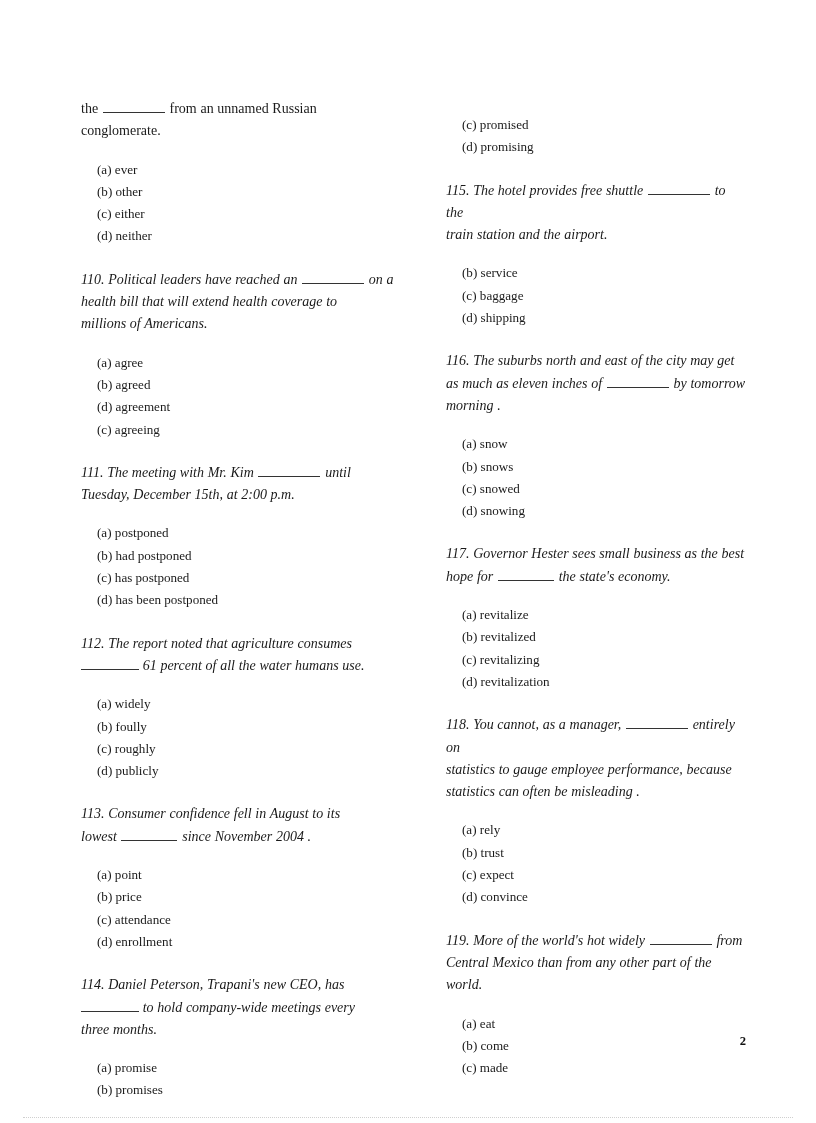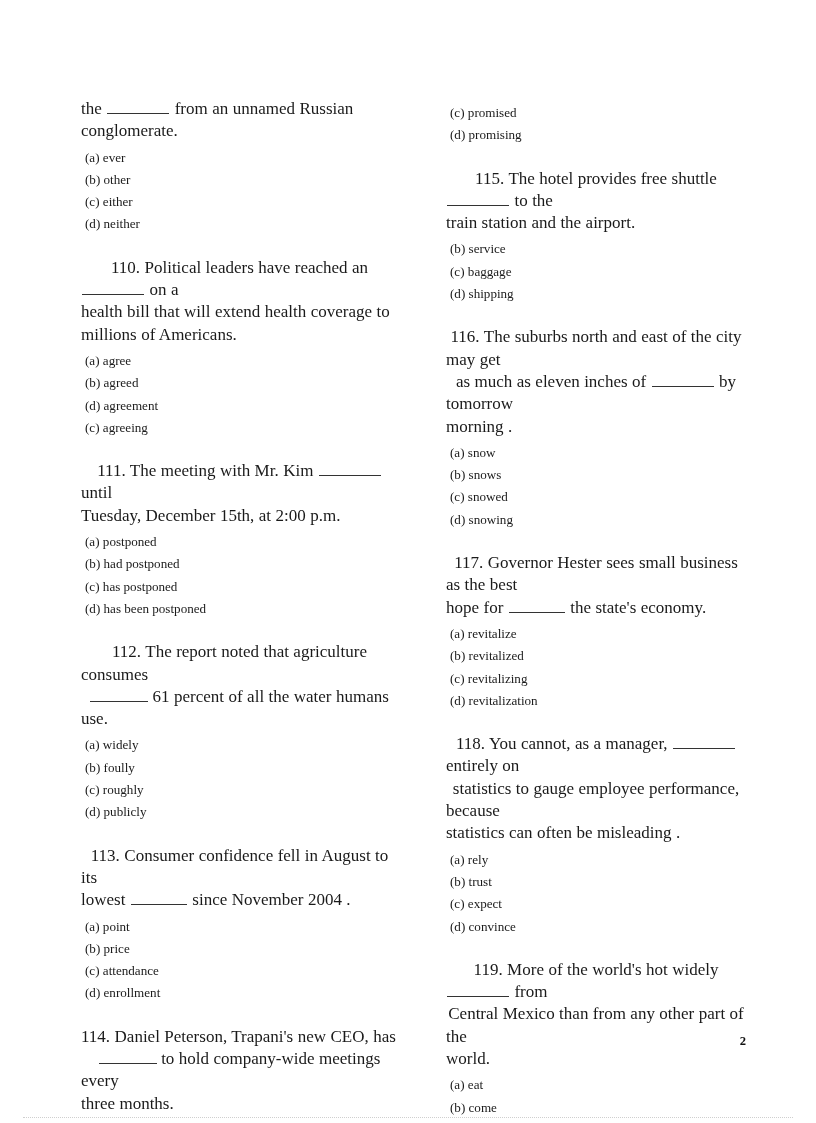--- a/index.html
+++ b/index.html
@@ -52,34 +52,35 @@
     padding-right: 70px;
   }
 
   .question-block {
     margin: 0 0 21px 0;
   }
 
   .stem {
     text-align: justify;
     text-align-last: left;
-    font-size: 17px;
+    font-size: 14px;
     line-height: 22.3px;
     margin: 0 0 0 0;
     hyphens: none;
     word-spacing: 0.2px;
   }
 
   .stem.nojustify {
-    text-align: center;
+    text-align: left;
+    font-style: italic;
   }
 
   .options {
     list-style: none;
-    margin: 4px;
+    margin: 16px;
     padding: 0;
   }
 
   .option {
     font-size: 13.1px;
     line-height: 22.3px;
     white-space: nowrap;
   }
 
   .opt-label {

